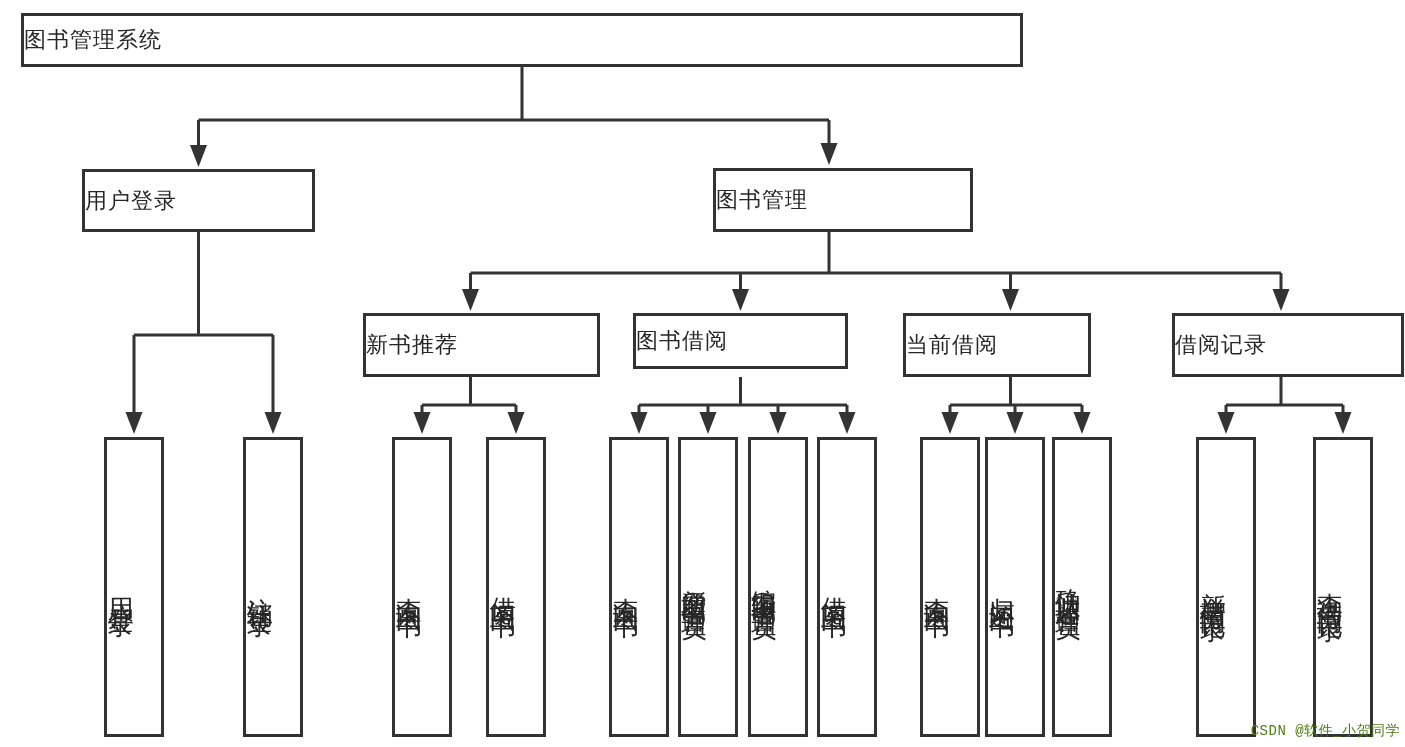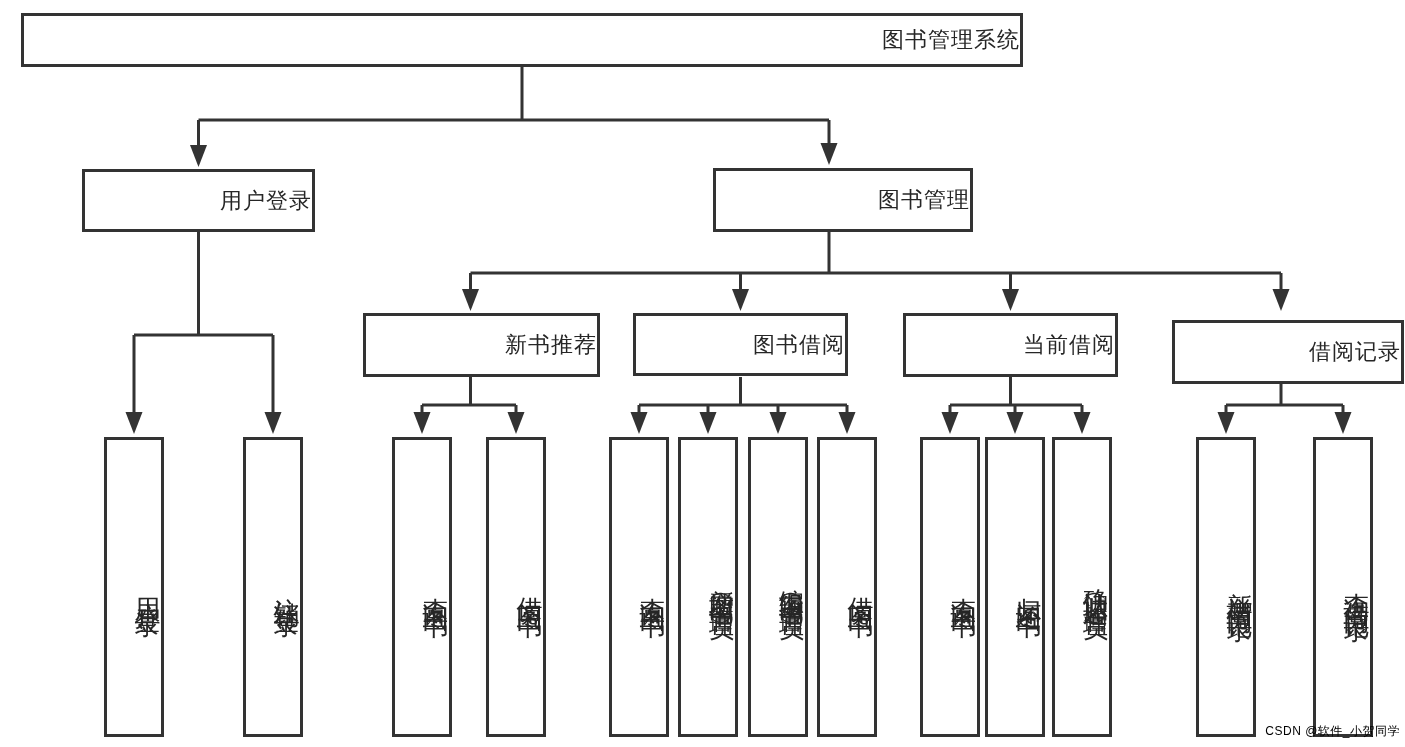--- a/index.html
+++ b/index.html
@@ -9,21 +9,21 @@
     background:#ffffff;
     font-family:"Liberation Sans","DejaVu Sans",sans-serif;
     overflow:hidden;
   }
   #wires { position:absolute; left:0; top:0; z-index:0; }
   .box {
     position:absolute;
     box-sizing:border-box;
     background:#ffffff;
     border:3px solid #333333;
-    display:flex; align-items:center; justify-content:flex-end;
+    display:flex; align-items:center; justify-content:flex-start;
     z-index:1;
   }
   .box .label {
     color:#262626;
     font-size:22px;
     letter-spacing:1px;
     white-space:nowrap;
   }
   .box.v .label {
     writing-mode:vertical-rl;
@@ -31,23 +31,24 @@
     font-size:26px;
     line-height:1.05;
     letter-spacing:5px;
     white-space:normal;
   }
   .box.v.long .label { letter-spacing:4px; font-size:25px; }
   .watermark {
     position:absolute;
     right:5px; bottom:7px;
     z-index:2;
-    color:#000000;
-    font-size:12px;
+    color:#4d7c0f;
+    font-size:14px;
     letter-spacing:0.5px;
+    font-family:Liberation Mono, monospace;
   }
 </style>
 </head>
 <body>
 
 <div id="canvas">
 
   <svg id="wires" width="1405" height="747" viewBox="0 0 1405 747">
     <g stroke="#333333" stroke-width="3" fill="none">
 
@@ -109,27 +110,27 @@
   <div class="box h" style="left:82px;top:169px;width:233px;height:63px">
     <span class="label">用户登录</span>
   </div>
   <div class="box h" style="left:713px;top:168px;width:260px;height:64px">
     <span class="label">图书管理</span>
   </div>
 
   <div class="box h" style="left:363px;top:313px;width:237px;height:64px">
     <span class="label">新书推荐</span>
   </div>
-  <div class="box h" style="left:633px;top:313px;width:215px;height:63px">
+  <div class="box h" style="left:633px;top:313px;width:215px;height:56px">
     <span class="label">图书借阅</span>
   </div>
-  <div class="box h" style="left:903px;top:313px;width:215px;height:64px">
+  <div class="box h" style="left:903px;top:313px;width:188px;height:64px">
     <span class="label">当前借阅</span>
   </div>
-  <div class="box h" style="left:1172px;top:320px;width:232px;height:64px">
+  <div class="box h" style="left:1172px;top:313px;width:232px;height:64px">
     <span class="label">借阅记录</span>
   </div>
 
   <div class="box v" style="left:104px;top:437px;width:60px;height:300px">
     <span class="label">用户登录</span>
   </div>
   <div class="box v" style="left:243px;top:437px;width:60px;height:300px">
     <span class="label">注销登录</span>
   </div>
 

